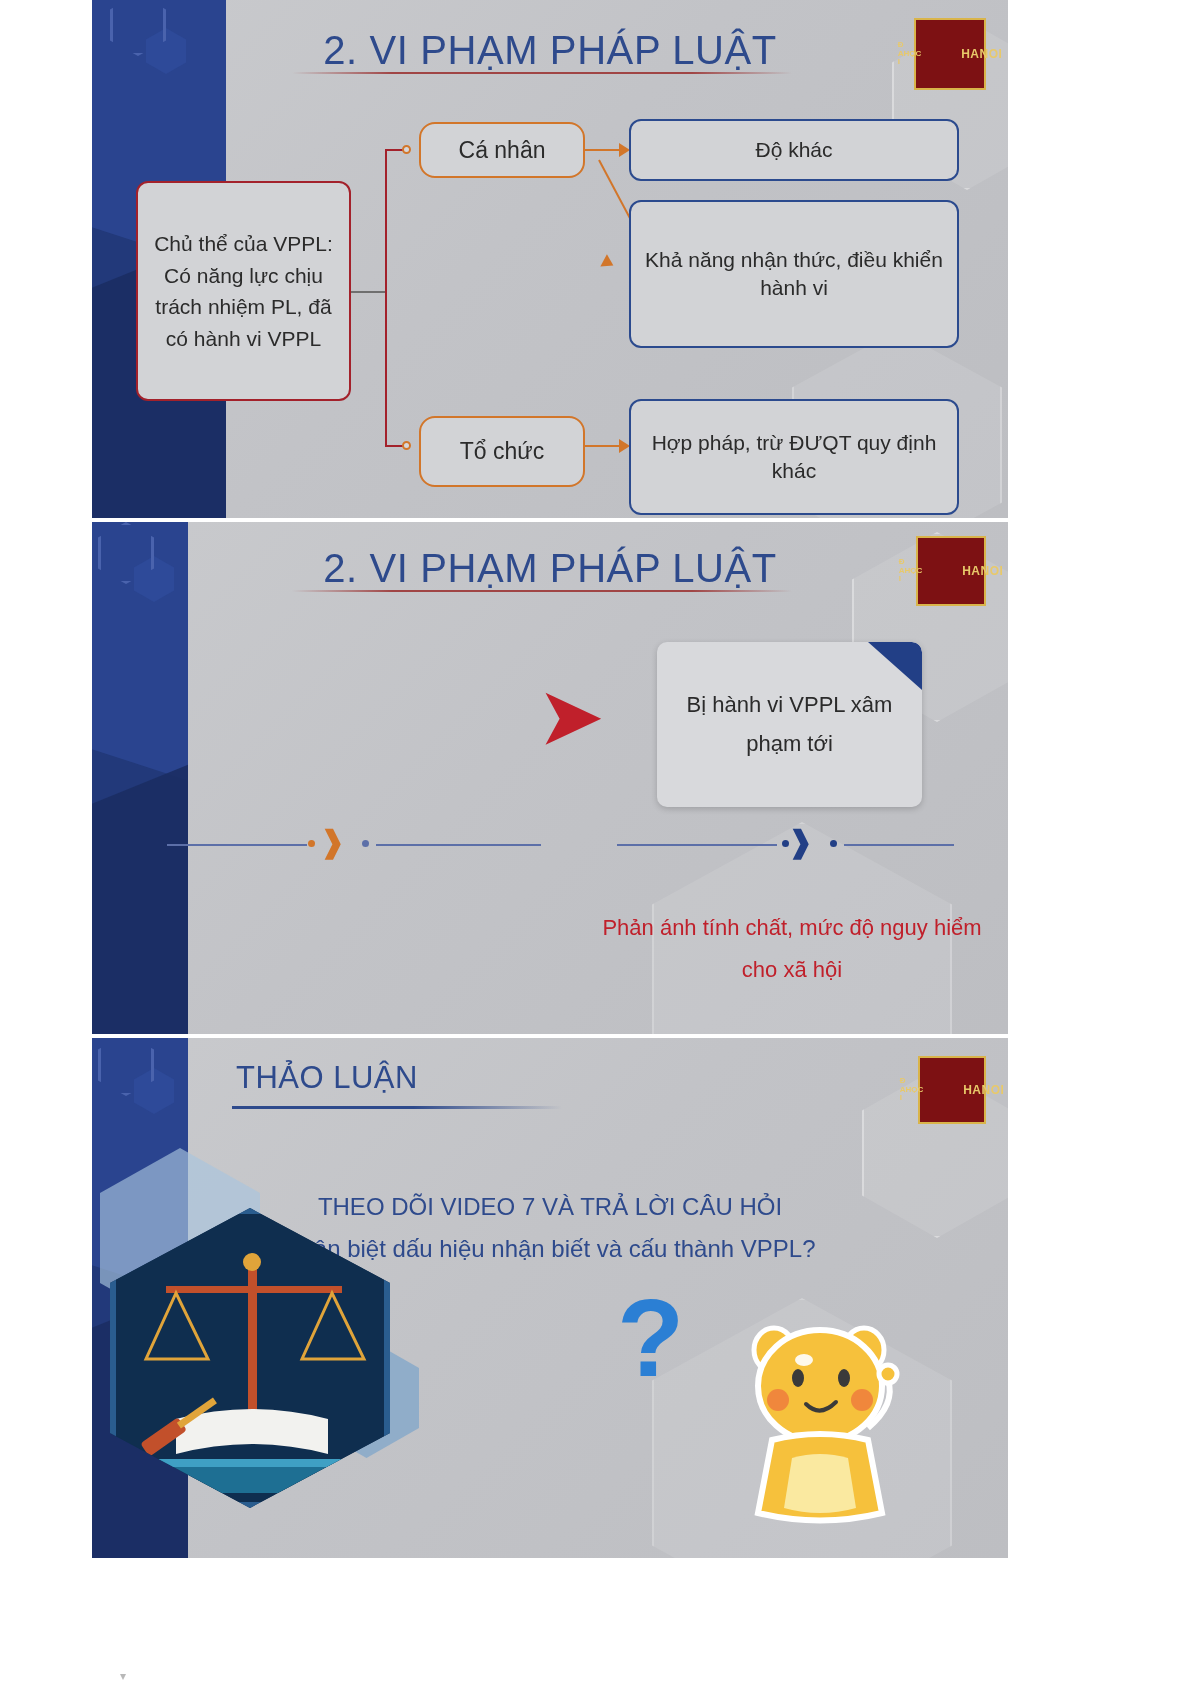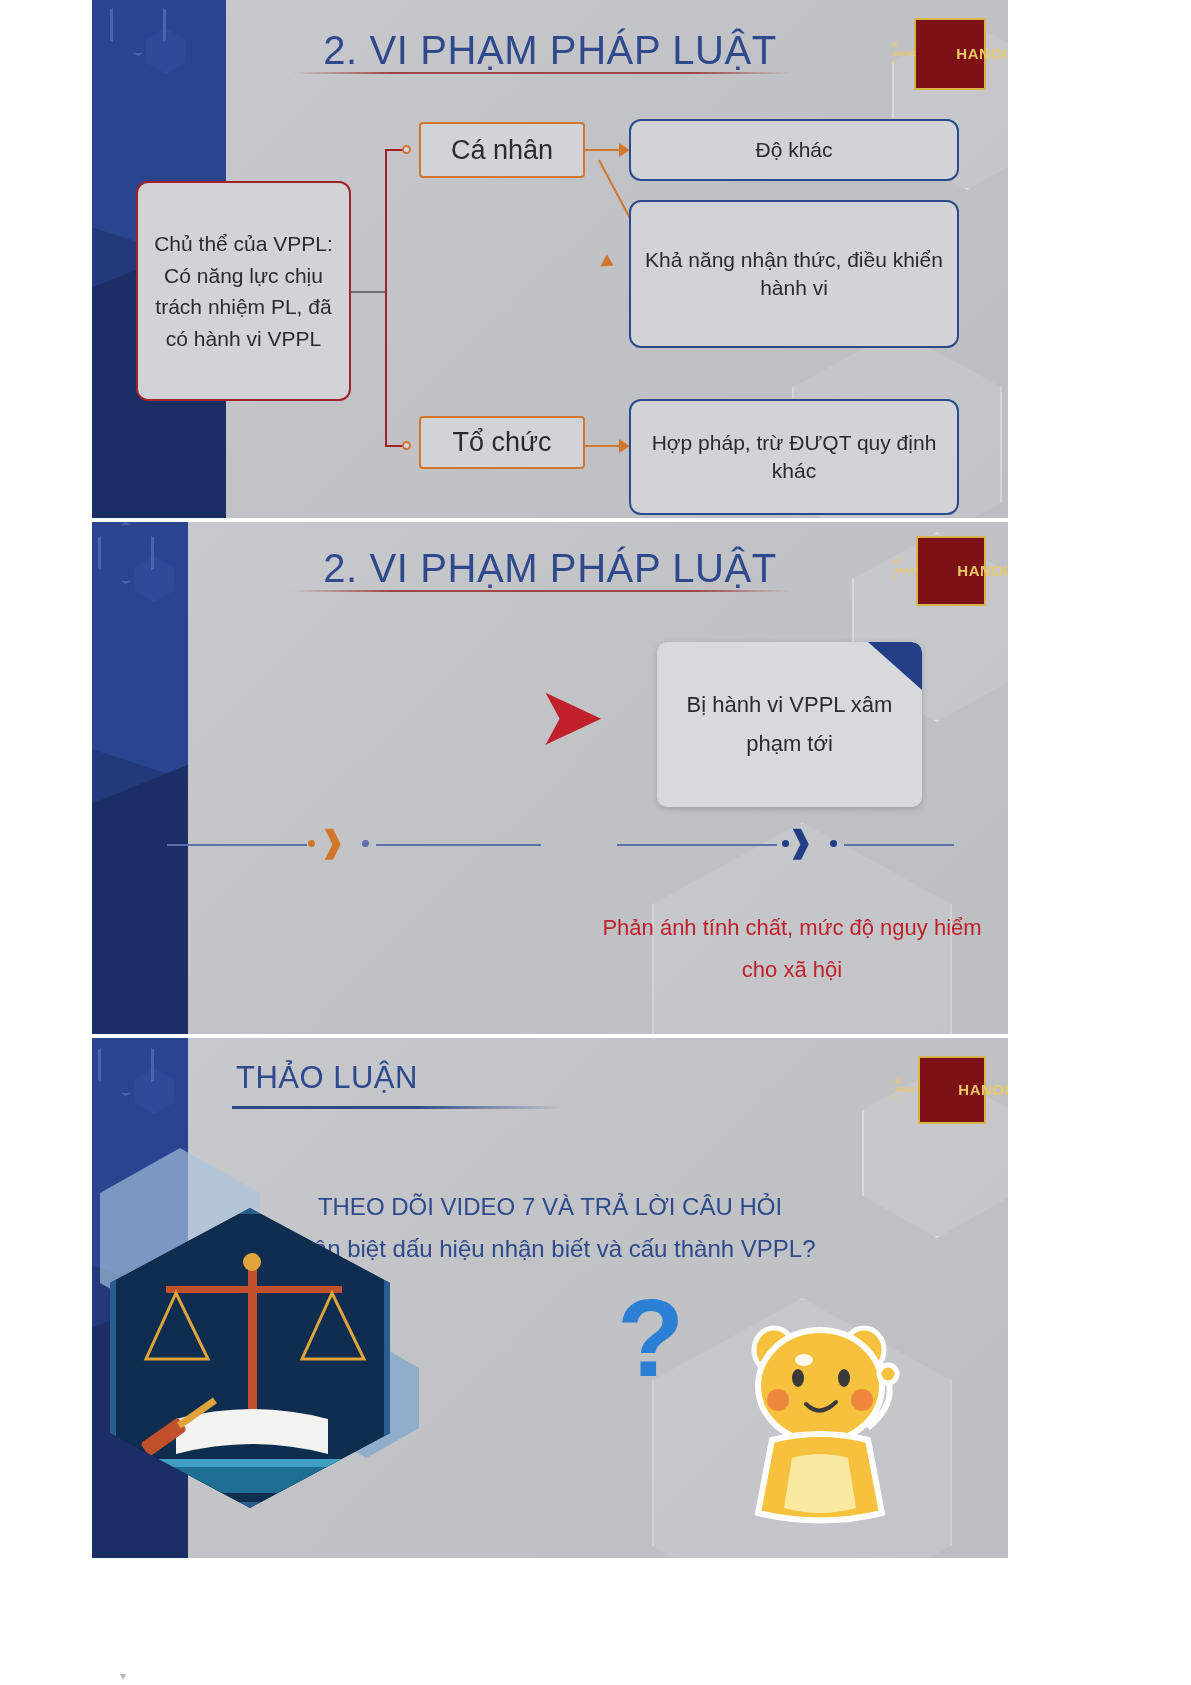--- a/index.html
+++ b/index.html
@@ -93,21 +93,21 @@
     line-height: 1.05;
     font-weight: bold;
   }
   .logo .crest {
     width: 20px; height: 22px;
     background: #e8c96a;
     clip-path: polygon(50% 0%, 62% 18%, 88% 22%, 74% 44%, 92% 68%, 50% 100%, 8% 68%, 26% 44%, 12% 22%, 38% 18%);
     margin-bottom: 2px;
   }
   .logo .hn {
-    font-size: 15px;
+    font-size: 12px;
     letter-spacing: .5px;
     padding-left: 40px;
   }
 
   
   #slide1 { top: 0; height: 518px; }
   .node {
     position: absolute;
     display: flex;
     align-items: center;
@@ -118,22 +118,22 @@
   }
   .node-red {
     border: 2px solid #a3212b;
     border-radius: 12px;
     font-size: 21px;
     line-height: 1.5;
     padding: 8px 12px;
   }
   .node-orange {
     border: 2px solid #d2762a;
-    border-radius: 4px;
-    font-size: 27px;
+    border-radius: 16px;
+    font-size: 23px;
   }
   .node-blue {
     border: 2px solid #2b4a8e;
     border-radius: 12px;
     font-size: 21px;
     line-height: 1.35;
     padding: 6px 14px;
   }
   .line-red { position: absolute; background: #a3212b; }
   .line-orange { position: absolute; background: #d2762a; }
@@ -313,21 +313,21 @@
     <div class="node node-red" style="left:44px; top:181px; width:215px; height:220px;">Chủ thể của VPPL: Có năng lực chịu trách nhiệm PL, đã có hành vi VPPL</div>
 
     <div class="line-gray" style="left:259px; top:291px; width:34px; height:2px;"></div>
     <div class="line-red" style="left:293px; top:150px; width:2px; height:297px;"></div>
     <div class="line-red" style="left:293px; top:149px; width:20px; height:2px;"></div>
     <div class="line-red" style="left:293px; top:445px; width:20px; height:2px;"></div>
     <div class="dot-o" style="left:310px; top:145px;"></div>
     <div class="dot-o" style="left:310px; top:441px;"></div>
 
     <div class="node node-orange" style="left:327px; top:122px; width:166px; height:56px;">Cá nhân</div>
-    <div class="node node-orange" style="left:327px; top:416px; width:166px; height:53px;">Tổ chức</div>
+    <div class="node node-orange" style="left:327px; top:416px; width:166px; height:71px;">Tổ chức</div>
 
     <div class="line-orange" style="left:493px; top:149px; width:34px; height:2px;"></div>
     <div class="arrow-orange" style="left:527px; top:143px;"></div>
 
     <div class="line-orange" style="left:493px; top:148px; width:2px; height:0;"></div>
     <div class="line-orange" style="left:506px; top:160px; width:2px; height:110px; transform:rotate(-28deg); transform-origin: top center;"></div>
     <div class="arrow-orange" style="left:511px; top:256px; transform: rotate(28deg);"></div>
 
     <div class="line-orange" style="left:493px; top:445px; width:34px; height:2px;"></div>
     <div class="arrow-orange" style="left:527px; top:439px;"></div>

